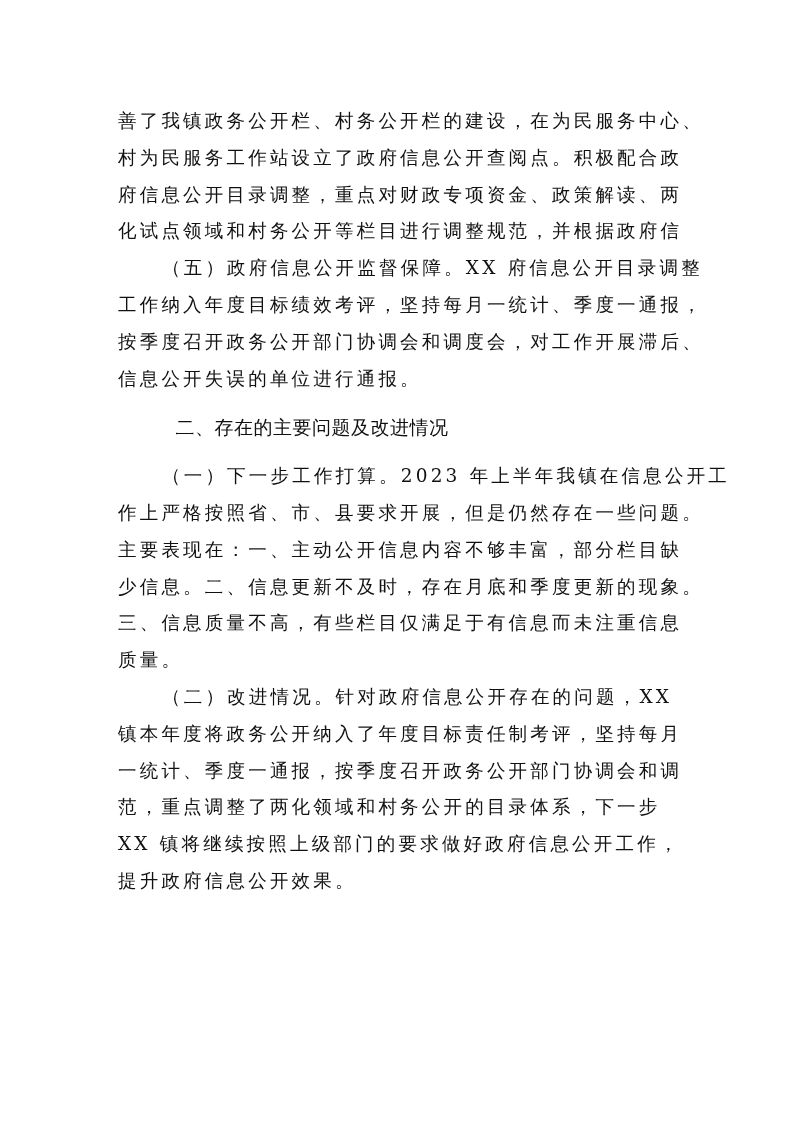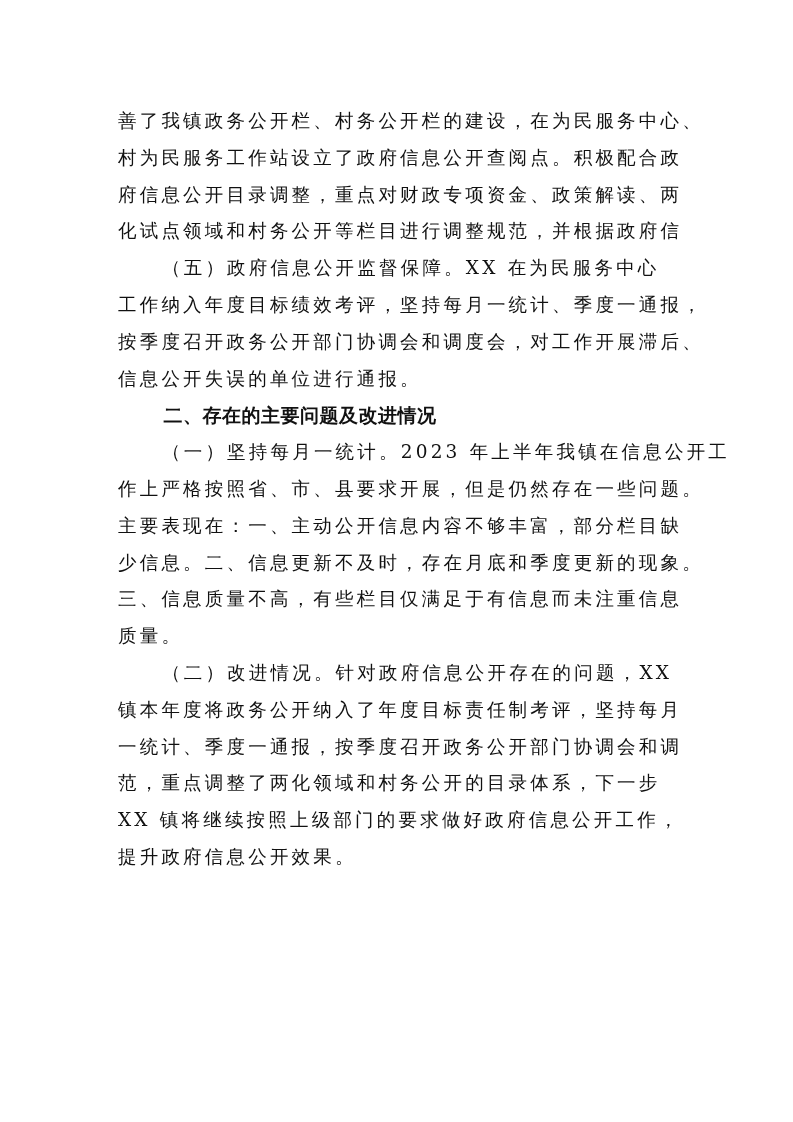--- a/index.html
+++ b/index.html
@@ -10,54 +10,54 @@
   }
   .content {
     position: absolute; left: 118px; top: 103px; width: 560px;
     font-family: "DejaVu Serif", "Liberation Serif", serif;
     font-size: 18.5px; color: #111111;
     line-height: 36.8px;
     letter-spacing: 3.2px;
   }
   .para { margin: 0; text-align: justify; text-align-last: left; }
   .heading {
-    margin: 0;
+    margin: 12px;
     font-family: "DejaVu Sans", "Liberation Sans", sans-serif;
     font-size: 19px; letter-spacing: 0.5px;
-    text-indent: 2.4em; color: #111; font-weight: bold;
+    text-indent: 2.4em; color: #111;
   }
   .lead { font-weight: normal; }
   .line { display: block; white-space: nowrap; }
   .line.ind { padding-left: 44px; }
   .gap { height: 6px; }
 </style>
 </head>
 <body>
 
 <div class="page">
   <div class="content">
 
     <div class="para">
       <span class="line">善了我镇政务公开栏、村务公开栏的建设，在为民服务中心、</span>
       <span class="line">村为民服务工作站设立了政府信息公开查阅点。积极配合政</span>
       <span class="line">府信息公开目录调整，重点对财政专项资金、政策解读、两</span>
       <span class="line">化试点领域和村务公开等栏目进行调整规范，并根据政府信</span>
     </div>
 
     <div class="para">
-      <span class="line ind"><span class="lead">（五）政府信息公开监督保障。</span><span>XX 在为民服务中心</span></span>
+      <span class="line ind"><span class="lead">（五）政府信息公开监督保障。</span><span>XX 府信息公开目录调整</span></span>
       <span class="line">工作纳入年度目标绩效考评，坚持每月一统计、季度一通报，</span>
       <span class="line">按季度召开政务公开部门协调会和调度会，对工作开展滞后、</span>
       <span class="line">信息公开失误的单位进行通报。</span>
     </div>
 
     <div class="heading line">二、存在的主要问题及改进情况</div>
 
     <div class="para">
-      <span class="line ind"><span class="lead">（一）坚持每月一统计。</span><span>2023 年上半年我镇在信息公开工</span></span>
+      <span class="line ind"><span class="lead">（一）下一步工作打算。</span><span>2023 年上半年我镇在信息公开工</span></span>
       <span class="line">作上严格按照省、市、县要求开展，但是仍然存在一些问题。</span>
       <span class="line">主要表现在：一、主动公开信息内容不够丰富，部分栏目缺</span>
       <span class="line">少信息。二、信息更新不及时，存在月底和季度更新的现象。</span>
       <span class="line">三、信息质量不高，有些栏目仅满足于有信息而未注重信息</span>
       <span class="line">质量。</span>
     </div>
 
     <div class="para">
       <span class="line ind"><span class="lead">（二）改进情况。</span><span>针对政府信息公开存在的问题，XX</span></span>
       <span class="line">镇本年度将政务公开纳入了年度目标责任制考评，坚持每月</span>

